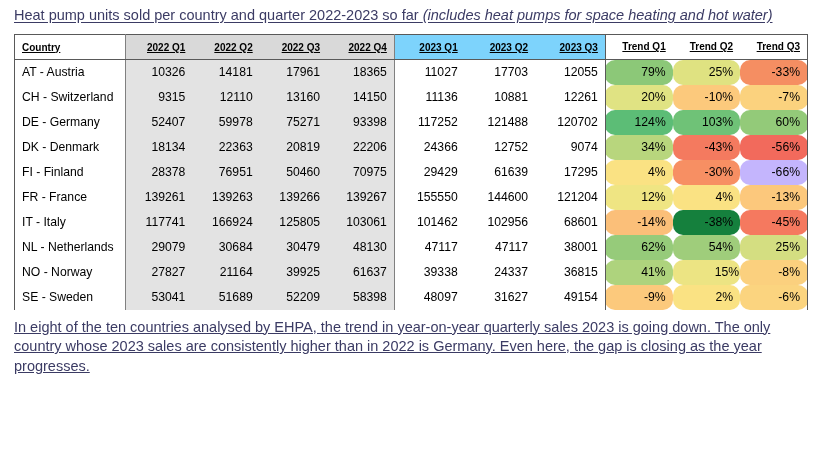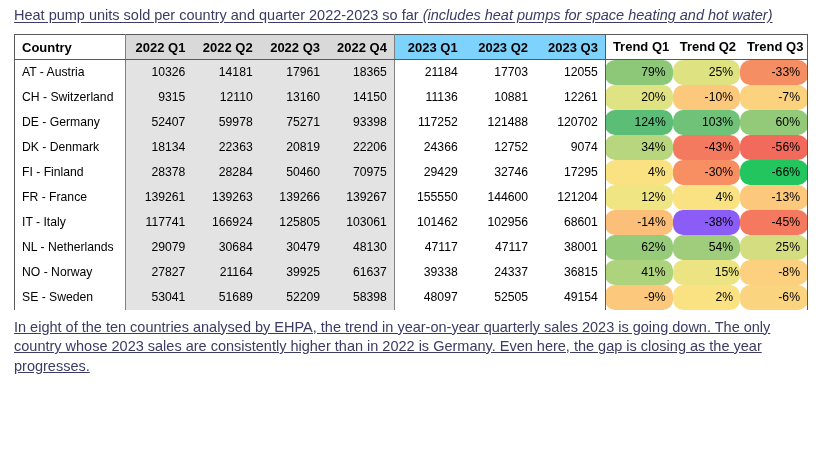--- a/index.html
+++ b/index.html
@@ -53,25 +53,26 @@
 
   
   col.c-country { width: 110px; }
   col.c-y22     { width: 67px;  }
   col.c-y23     { width: 70px;  }
   col.c-trend   { width: 67px;  }
 
   
   thead th {
     font-weight: bold;
-    font-size: 13px;
+    font-size: 10px;
     vertical-align: middle;
     height: 34px;
     border-top: 1.6px solid #595959;
     border-bottom: 1.6px solid #595959;
+    text-decoration: underline;
   }
   th.h-country {
     text-align: left;
     background: #ffffff;
     border-left: 1.6px solid #595959;
     border-right: 1.6px solid #808080;
   }
   th.h-y22 {
     text-align: right;
     background: #d9d9d9;
@@ -191,21 +192,21 @@
         <th class="h-trend last">Trend Q3</th>
       </tr>
     </thead>
     <tbody id="table-body">
         <tr>
           <td class="country">AT - Austria</td>
           <td class="y22">10326</td>
           <td class="y22">14181</td>
           <td class="y22">17961</td>
           <td class="y22 last">18365</td>
-          <td class="y23">21184</td>
+          <td class="y23">11027</td>
           <td class="y23">17703</td>
           <td class="y23 last">12055</td>
           <td class="trend" style="background: rgb(140, 200, 120);">79%</td>
           <td class="trend" style="background: rgb(223, 226, 129);">25%</td>
           <td class="trend last" style="background: rgb(245, 142, 98);">-33%</td>
         </tr>
         <tr>
           <td class="country">CH - Switzerland</td>
           <td class="y22">9315</td>
           <td class="y22">12110</td>
@@ -240,29 +241,29 @@
           <td class="y23">24366</td>
           <td class="y23">12752</td>
           <td class="y23 last">9074</td>
           <td class="trend" style="background: rgb(184, 214, 125);">34%</td>
           <td class="trend" style="background: rgb(244, 122, 95);">-43%</td>
           <td class="trend last" style="background: rgb(242, 106, 92);">-56%</td>
         </tr>
         <tr>
           <td class="country">FI - Finland</td>
           <td class="y22">28378</td>
-          <td class="y22">28284</td>
+          <td class="y22">76951</td>
           <td class="y22">50460</td>
           <td class="y22 last">70975</td>
           <td class="y23">29429</td>
-          <td class="y23">32746</td>
+          <td class="y23">61639</td>
           <td class="y23 last">17295</td>
           <td class="trend" style="background: rgb(250, 226, 131);">4%</td>
           <td class="trend" style="background: rgb(247, 143, 99);">-30%</td>
-          <td class="trend last" style="background: #22c55e;">-66%</td>
+          <td class="trend last" style="background: #c4b5fd;">-66%</td>
         </tr>
         <tr>
           <td class="country">FR - France</td>
           <td class="y22">139261</td>
           <td class="y22">139263</td>
           <td class="y22">139266</td>
           <td class="y22 last">139267</td>
           <td class="y23">155550</td>
           <td class="y23">144600</td>
           <td class="y23 last">121204</td>
@@ -273,21 +274,21 @@
         <tr>
           <td class="country">IT - Italy</td>
           <td class="y22">117741</td>
           <td class="y22">166924</td>
           <td class="y22">125805</td>
           <td class="y22 last">103061</td>
           <td class="y23">101462</td>
           <td class="y23">102956</td>
           <td class="y23 last">68601</td>
           <td class="trend" style="background: rgb(251, 191, 121);">-14%</td>
-          <td class="trend" style="background: #8b5cf6;">-38%</td>
+          <td class="trend" style="background: #15803d;">-38%</td>
           <td class="trend last" style="background: rgb(245, 121, 95);">-45%</td>
         </tr>
         <tr>
           <td class="country">NL - Netherlands</td>
           <td class="y22">29079</td>
           <td class="y22">30684</td>
           <td class="y22">30479</td>
           <td class="y22 last">48130</td>
           <td class="y23">47117</td>
           <td class="y23">47117</td>
@@ -309,21 +310,21 @@
           <td class="trend" style="background: rgb(236, 228, 131); padding-left: 42px;">15%</td>
           <td class="trend last" style="background: rgb(251, 208, 126);">-8%</td>
         </tr>
         <tr class="last-data">
           <td class="country">SE - Sweden</td>
           <td class="y22">53041</td>
           <td class="y22">51689</td>
           <td class="y22">52209</td>
           <td class="y22 last">58398</td>
           <td class="y23">48097</td>
-          <td class="y23">52505</td>
+          <td class="y23">31627</td>
           <td class="y23 last">49154</td>
           <td class="trend" style="background: rgb(252, 201, 124);">-9%</td>
           <td class="trend" style="background: rgb(250, 226, 131);">2%</td>
           <td class="trend last" style="background: rgb(251, 212, 127);">-6%</td>
         </tr>
       </tbody>
   </table>
 </div>
 
 <div id="caption">In eight of the ten countries analysed by EHPA, the trend in year-on-year quarterly sales 2023 is going down. The only country whose 2023 sales are consistently higher than in 2022 is Germany. Even here, the gap is closing as the year progresses.</div>

